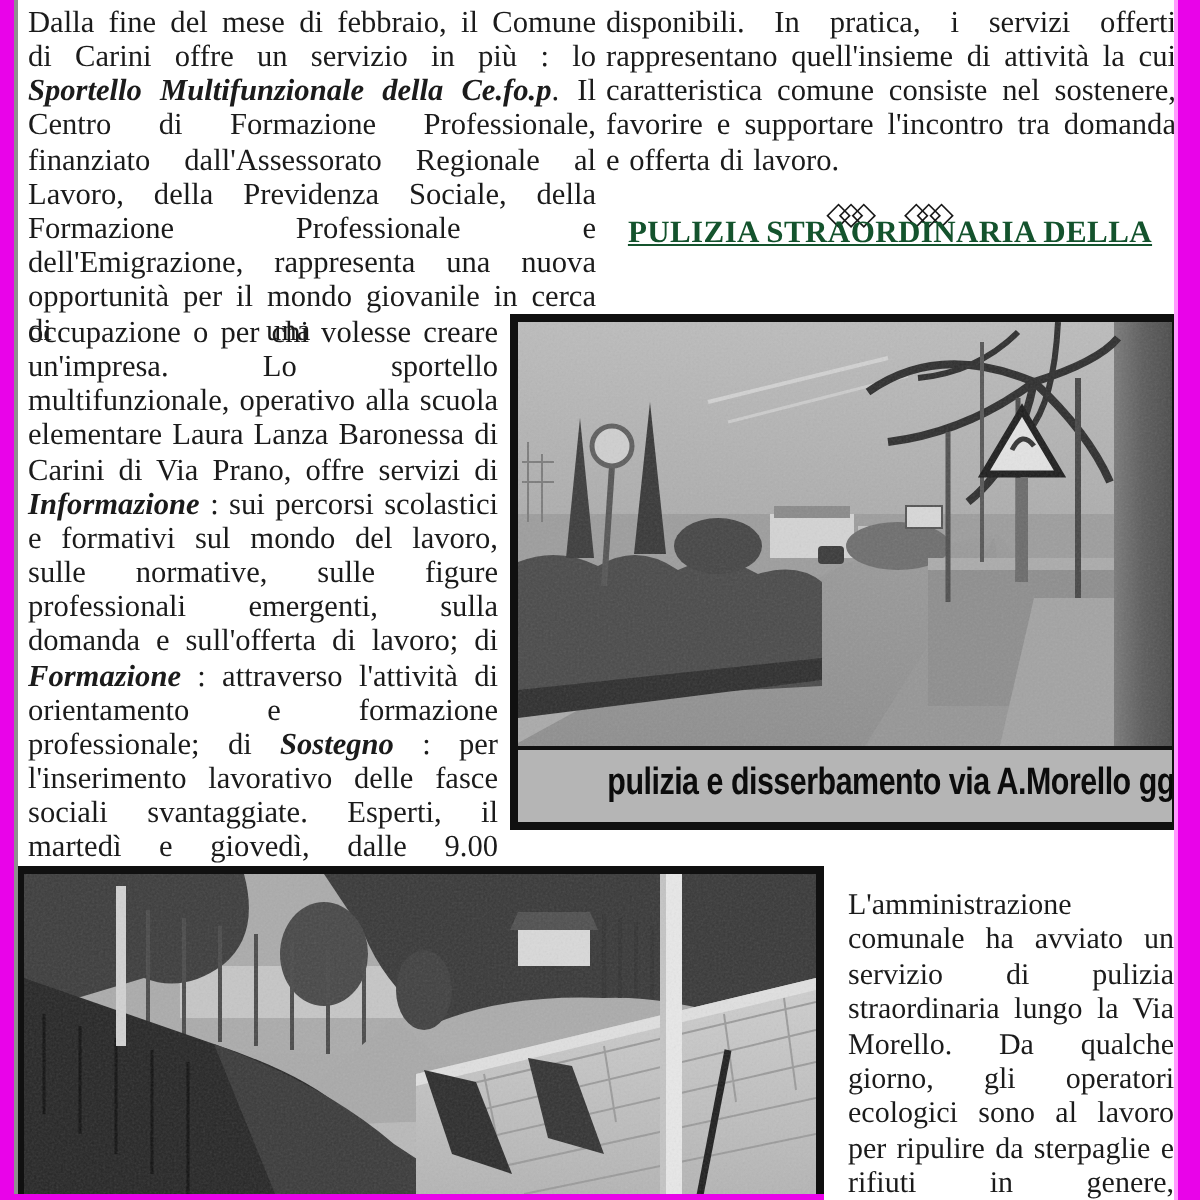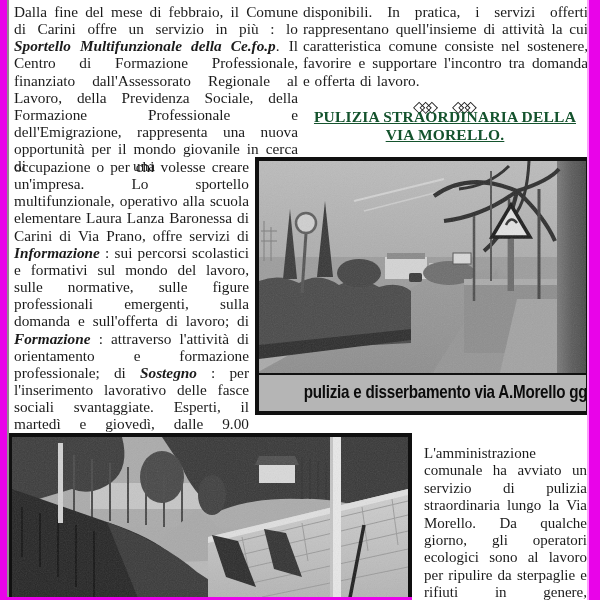--- a/index.html
+++ b/index.html
@@ -74,21 +74,20 @@
 
   <div class="article col-right-top">disponibili. In pratica, i servizi offerti rappresentano quell'insieme di attività la cui caratteristica comune consiste nel sostenere, favorire e supportare l'incontro tra domanda e offerta di lavoro.</div>
 
   <div class="ornament">
     <span class="grp">◇◇◇</span>
     <span class="grp">◇◇◇</span>
   </div>
 
   <h2 class="section-title">
     <span>PULIZIA STRAORDINARIA DELLA</span><br>
-    <span>VIA MORELLO.</span>
   </h2>
 
   <figure class="photo-frame photo1">
     <svg width="327" height="250" viewBox="0 0 327 250">
       <defs>
         <linearGradient id="sky1" x1="0" y1="0" x2="0" y2="1">
           <stop offset="0" stop-color="#bcbcbc"></stop>
             <stop offset="1" stop-color="#a7a7a7"></stop>
         </linearGradient>
         <linearGradient id="road1" x1="0" y1="0" x2="0" y2="1">

